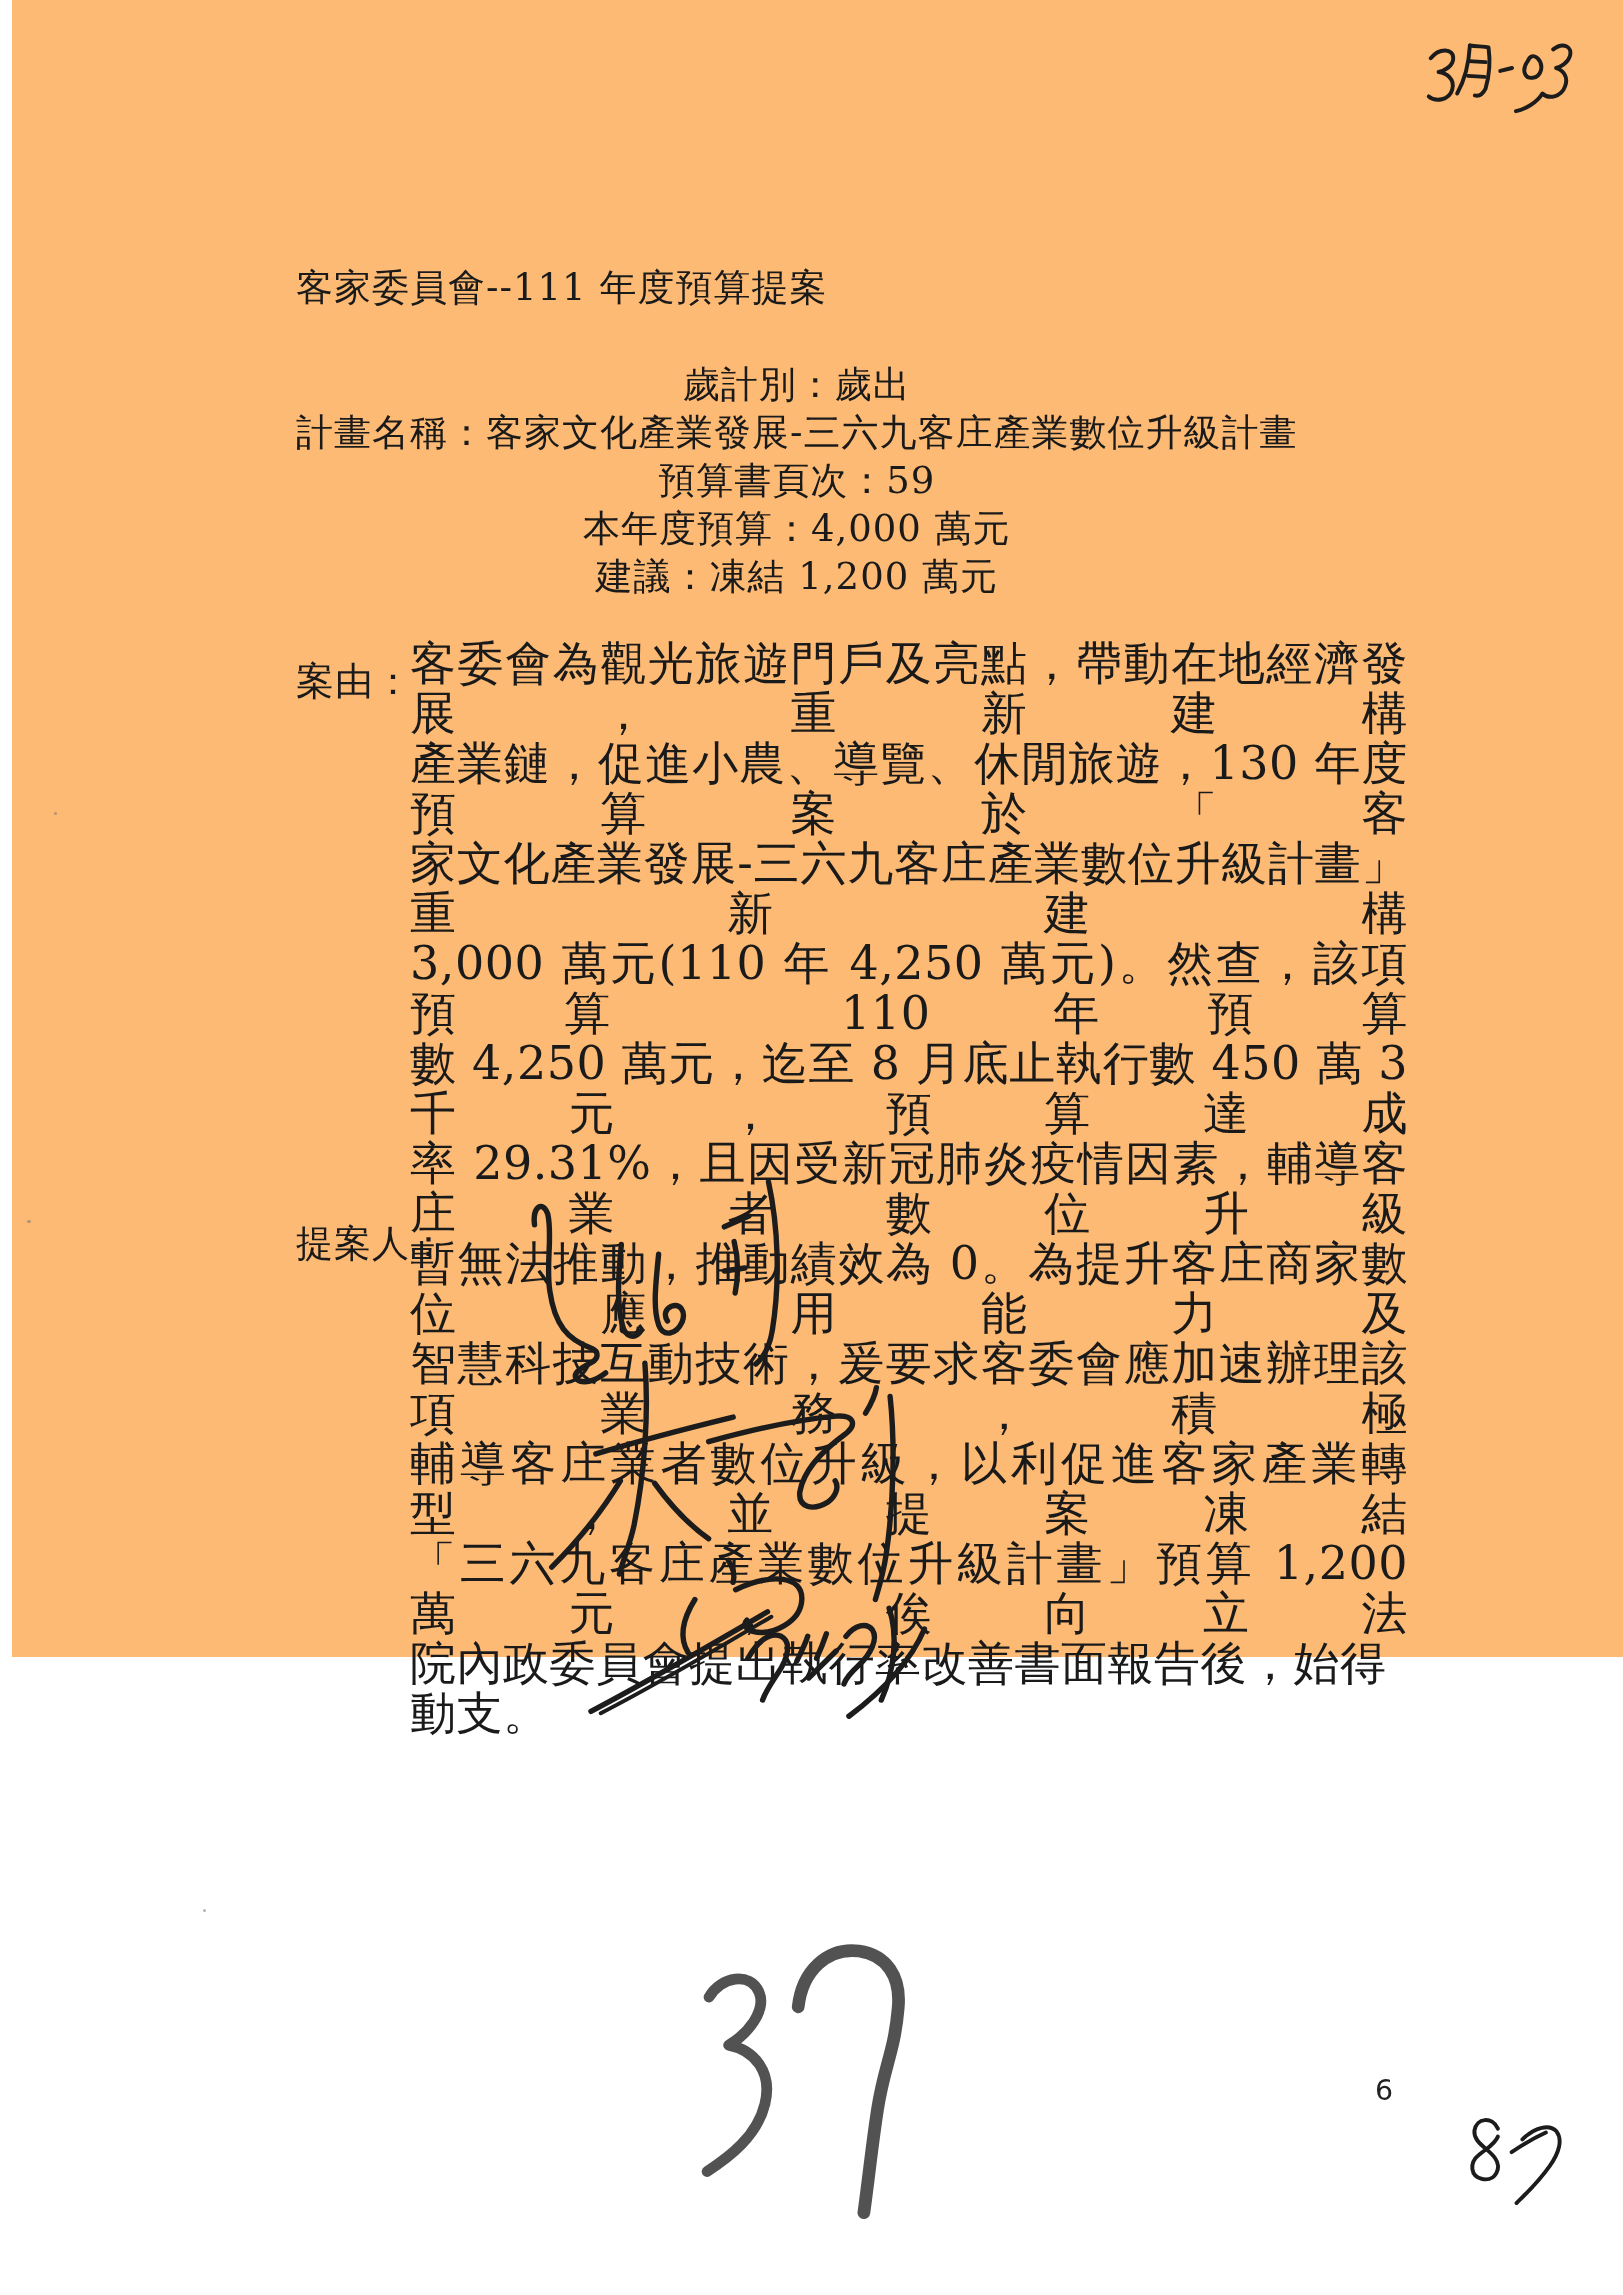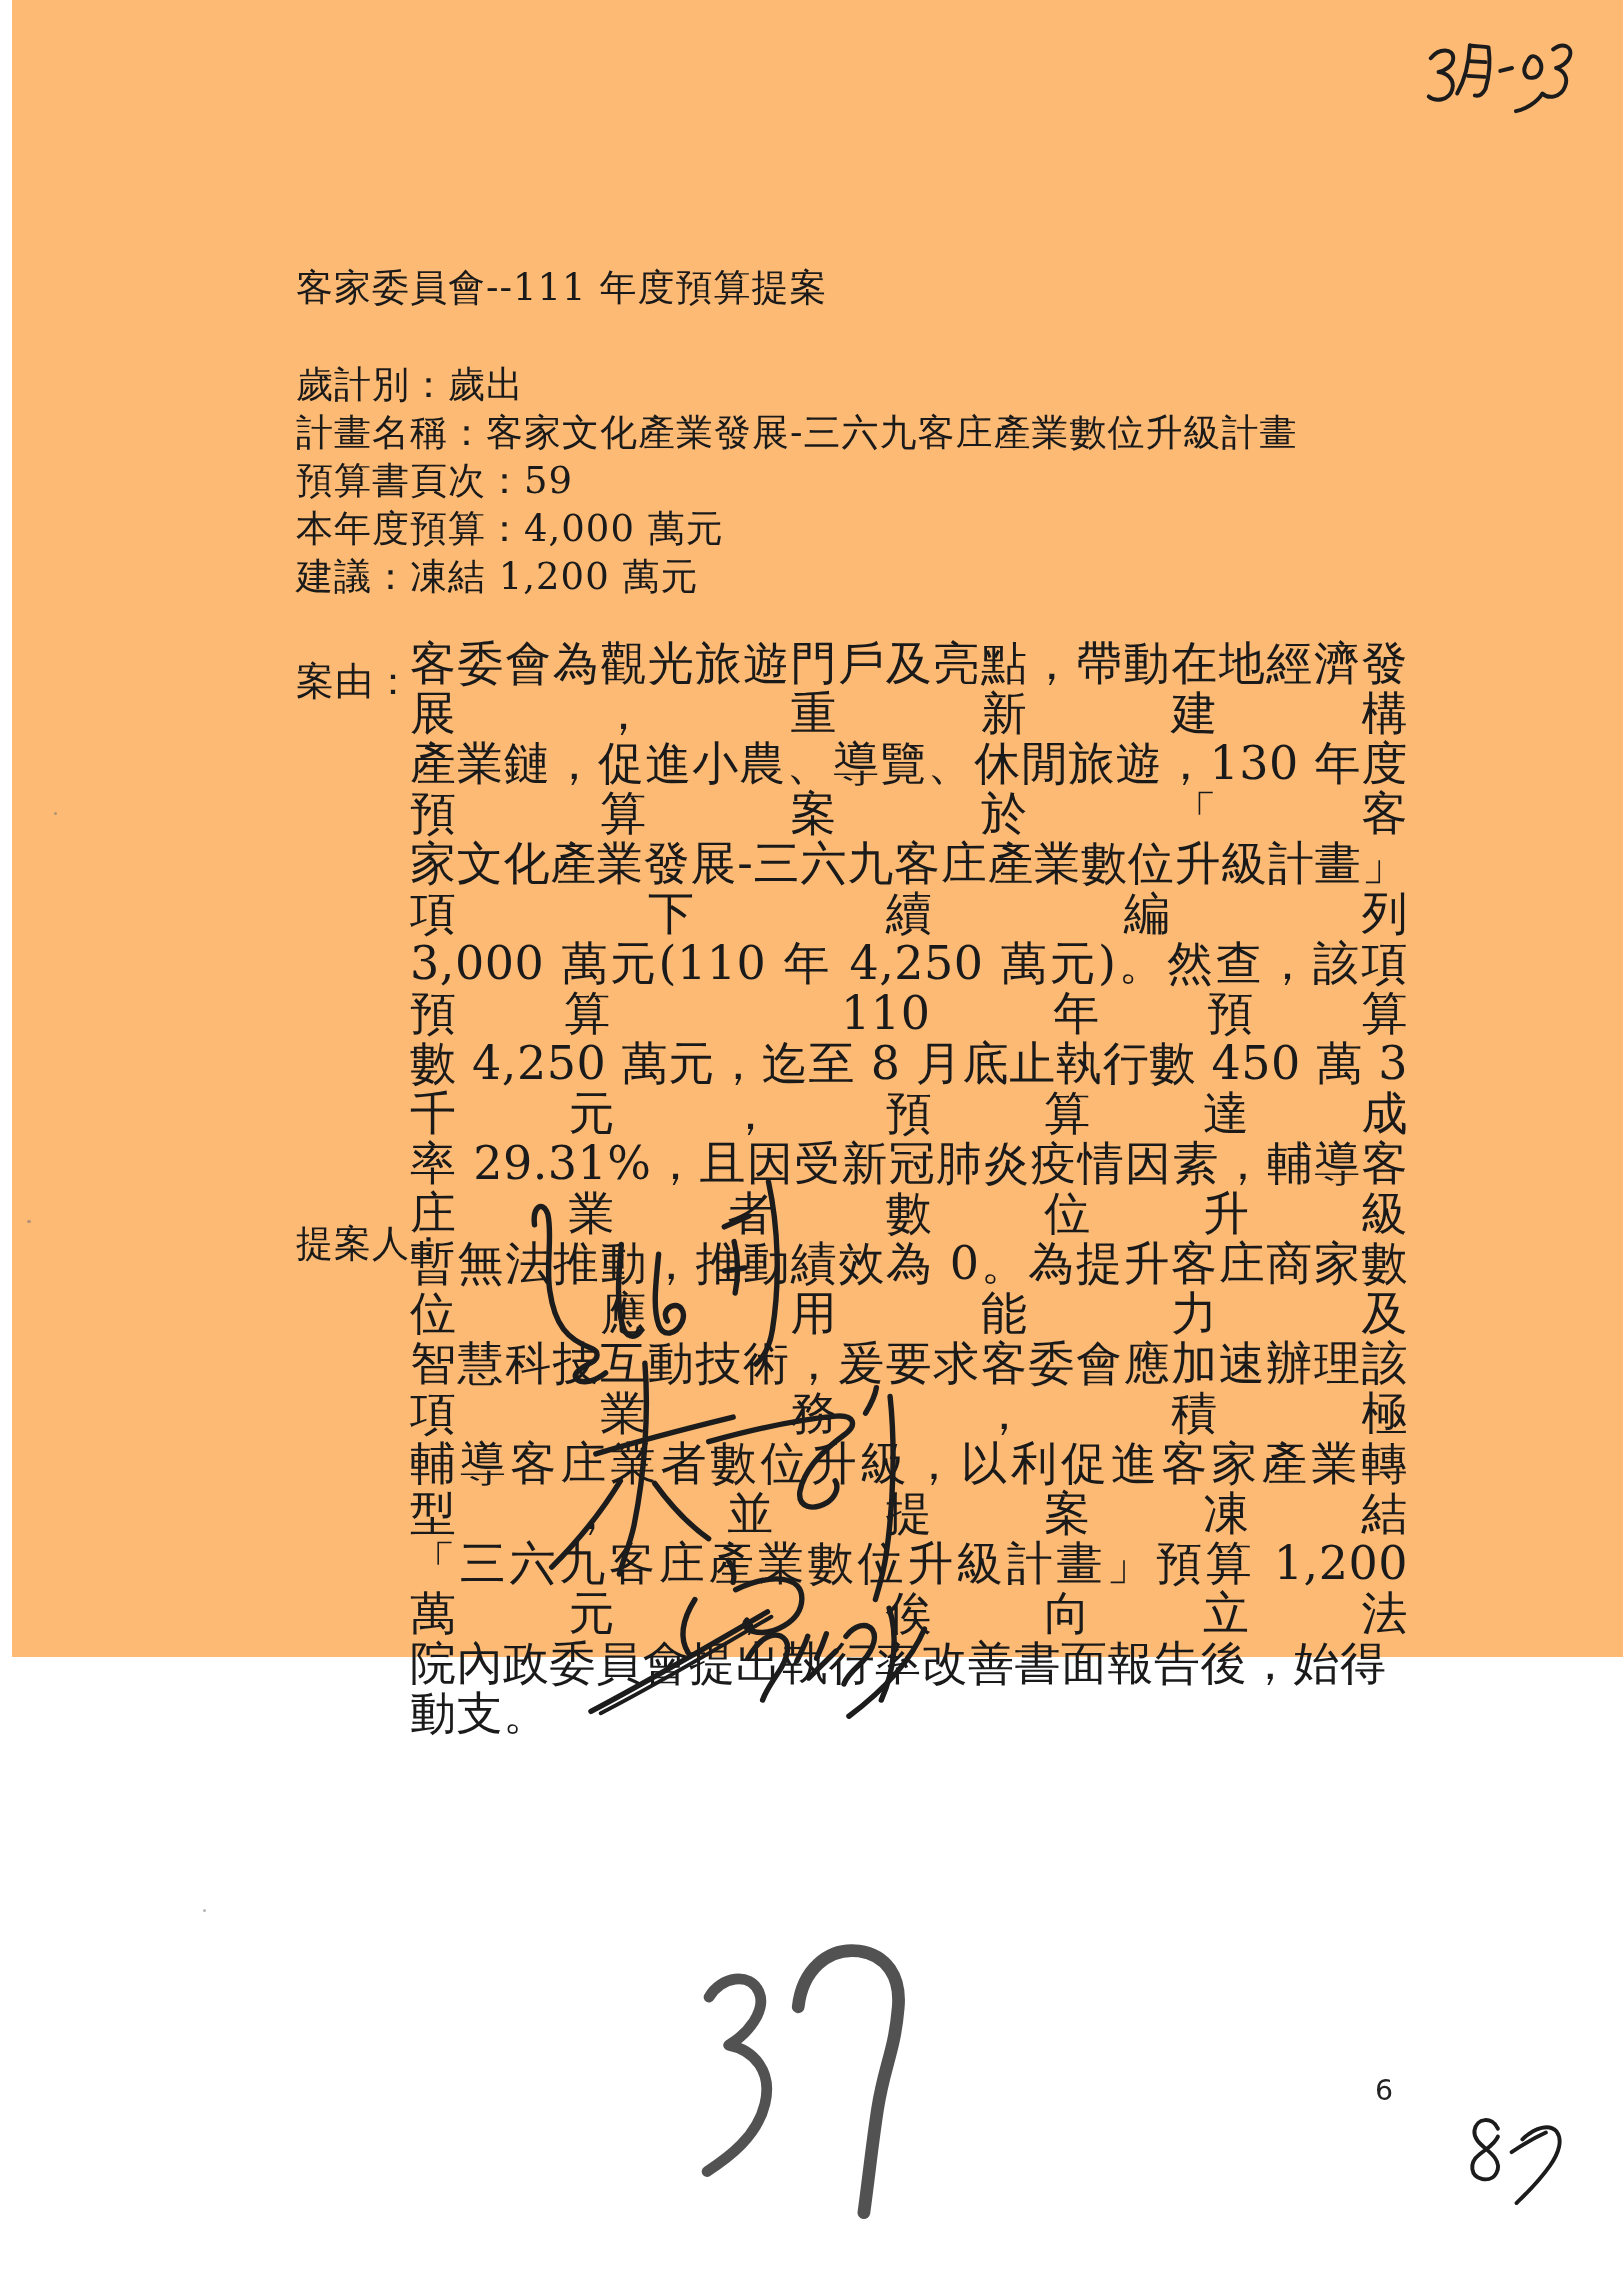--- a/index.html
+++ b/index.html
@@ -31,20 +31,21 @@
     white-space: nowrap;
   }
   .meta-block {
     position: absolute;
     left: 284px;
     top: 361px;
     font-size: 37px;
     line-height: 48px;
     letter-spacing: 1px;
     white-space: nowrap;
+    text-align: center;
   }
   .case-label {
     position: absolute;
     left: 284px;
     top: 644px;
     font-size: 38px;
     letter-spacing: 1px;
     white-space: nowrap;
     margin-top: 12px;
   }
@@ -118,21 +119,21 @@
     <div>計畫名稱：客家文化產業發展-三六九客庄產業數位升級計畫</div>
     <div>預算書頁次：59</div>
     <div>本年度預算：4,000 萬元</div>
     <div>建議：凍結 1,200 萬元</div>
   </div>
 
   <div class="case-label">案由：</div>
   <div class="case-body">
     <div class="case-line">客委會為觀光旅遊門戶及亮點，帶動在地經濟發展，重新建構</div>
     <div class="case-line">產業鏈，促進小農、導覽、休閒旅遊，130 年度預算案於「客</div>
-    <div class="case-line">家文化產業發展-三六九客庄產業數位升級計畫」項下續編列</div>
+    <div class="case-line">家文化產業發展-三六九客庄產業數位升級計畫」重新建構</div>
     <div class="case-line">3,000 萬元(110 年 4,250 萬元)。然查，該項預算 110 年預算</div>
     <div class="case-line">數 4,250 萬元，迄至 8 月底止執行數 450 萬 3 千元，預算達成</div>
     <div class="case-line">率 29.31%，且因受新冠肺炎疫情因素，輔導客庄業者數位升級</div>
     <div class="case-line">暫無法推動，推動績效為 0。為提升客庄商家數位應用能力及</div>
     <div class="case-line">智慧科技互動技術，爰要求客委會應加速辦理該項業務，積極</div>
     <div class="case-line">輔導客庄業者數位升級，以利促進客家產業轉型，並提案凍結</div>
     <div class="case-line">「三六九客庄產業數位升級計畫」預算 1,200 萬元，俟向立法</div>
     <div class="case-line last">院內政委員會提出執行率改善書面報告後，始得動支。</div>
   </div>
 

